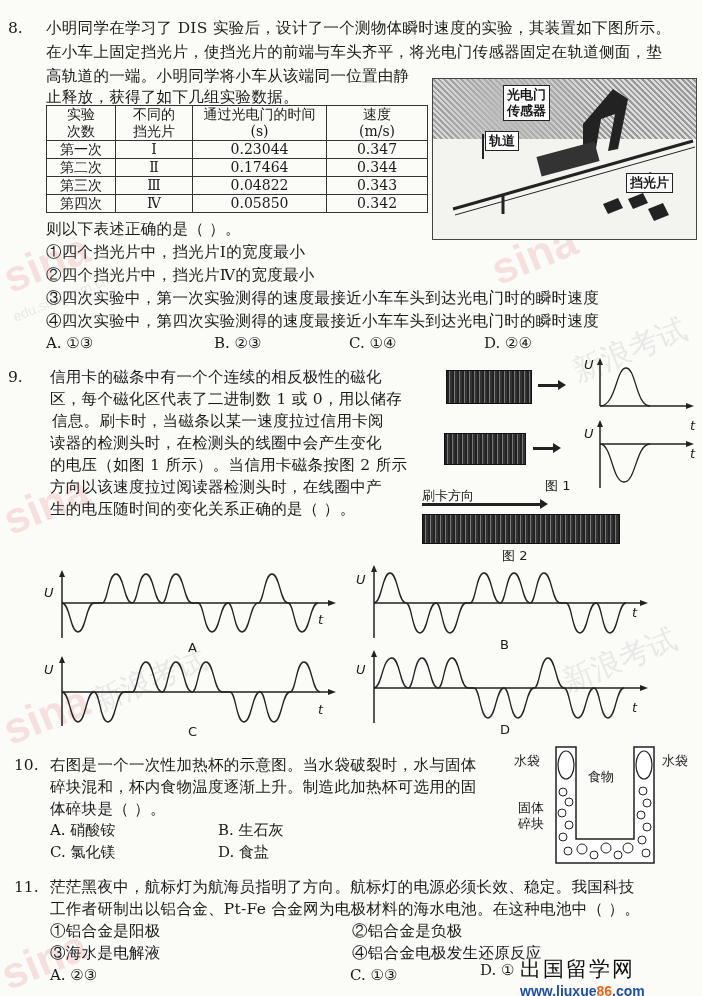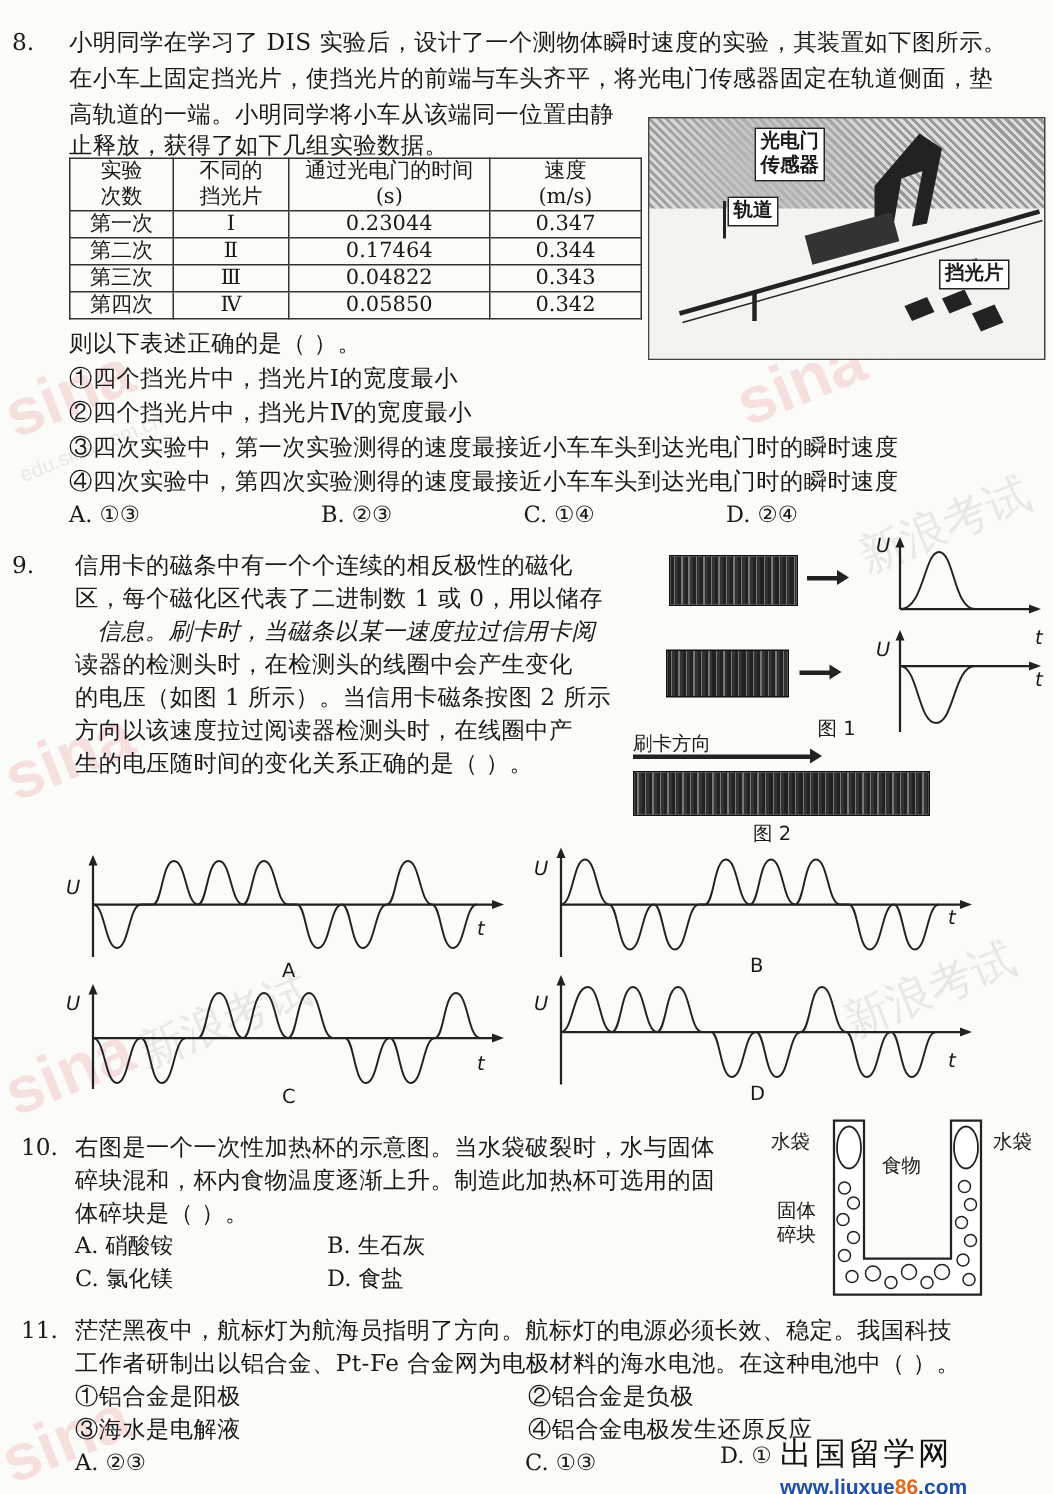--- a/index.html
+++ b/index.html
@@ -129,21 +129,21 @@
 <div class="line" style="left:46px;top:287px;">③四次实验中，第一次实验测得的速度最接近小车车头到达光电门时的瞬时速度</div>
 <div class="line" style="left:46px;top:310px;">④四次实验中，第四次实验测得的速度最接近小车车头到达光电门时的瞬时速度</div>
 <div class="opt" style="left:46px;top:333px;">A.  ①③</div>
 <div class="opt" style="left:214px;top:333px;">B.  ②③</div>
 <div class="opt" style="left:349px;top:333px;">C.  ①④</div>
 <div class="opt" style="left:484px;top:333px;">D.  ②④</div>
 
 <div class="qnum" style="left:8px;top:366px;">9.</div>
 <div class="line" style="left:50px;top:366px;">信用卡的磁条中有一个个连续的相反极性的磁化</div>
 <div class="line" style="left:50px;top:388px;">区，每个磁化区代表了二进制数 1 或 0，用以储存</div>
-<div class="line" style="left:65px;top:410px;font-style:italic;">信息。刷卡时，当磁条以某一速度拉过信用卡阅</div>
+<div class="line" style="left:52px;top:410px;">信息。刷卡时，当磁条以某一速度拉过信用卡阅</div>
 <div class="line" style="left:50px;top:432px;">读器的检测头时，在检测头的线圈中会产生变化</div>
 <div class="line" style="left:50px;top:454px;">的电压（如图 1 所示）。当信用卡磁条按图 2 所示</div>
 <div class="line" style="left:50px;top:476px;">方向以该速度拉过阅读器检测头时，在线圈中产</div>
 <div class="line" style="left:50px;top:498px;">生的电压随时间的变化关系正确的是（    ）。</div>
 
 <div class="strip" style="left:446px;top:370px;width:84px;height:32px;"></div>
 <div class="arrow-right" style="left:538px;top:384px;width:22px;"></div>
 <div class="strip" style="left:444px;top:433px;width:80px;height:30px;"></div>
 <div class="arrow-right" style="left:533px;top:447px;width:22px;"></div>
 

